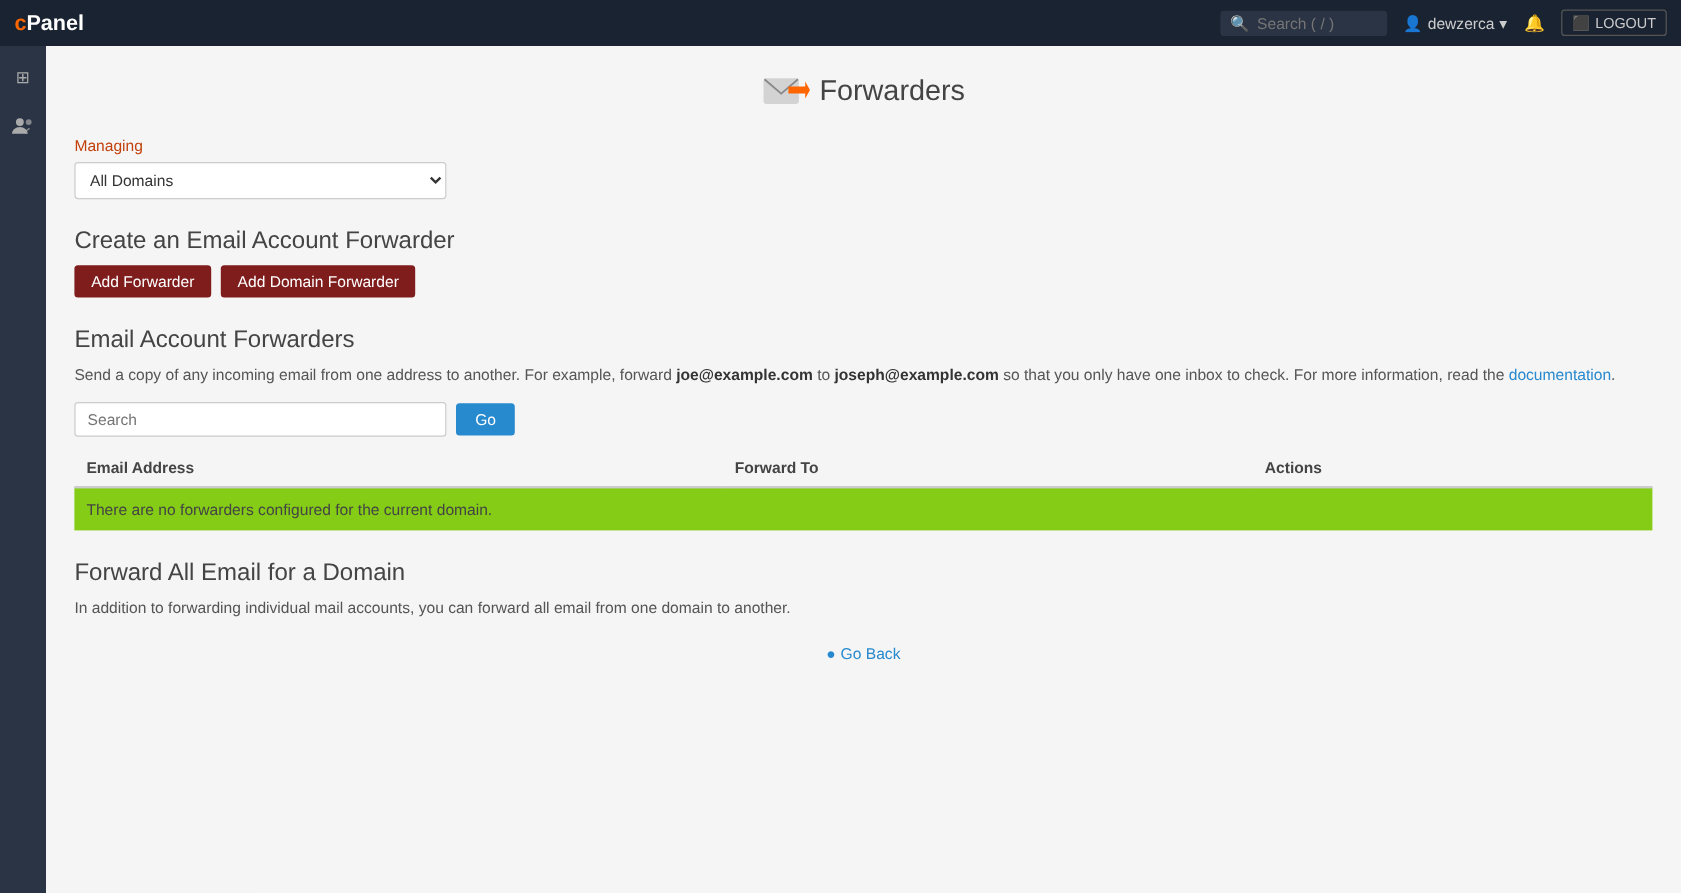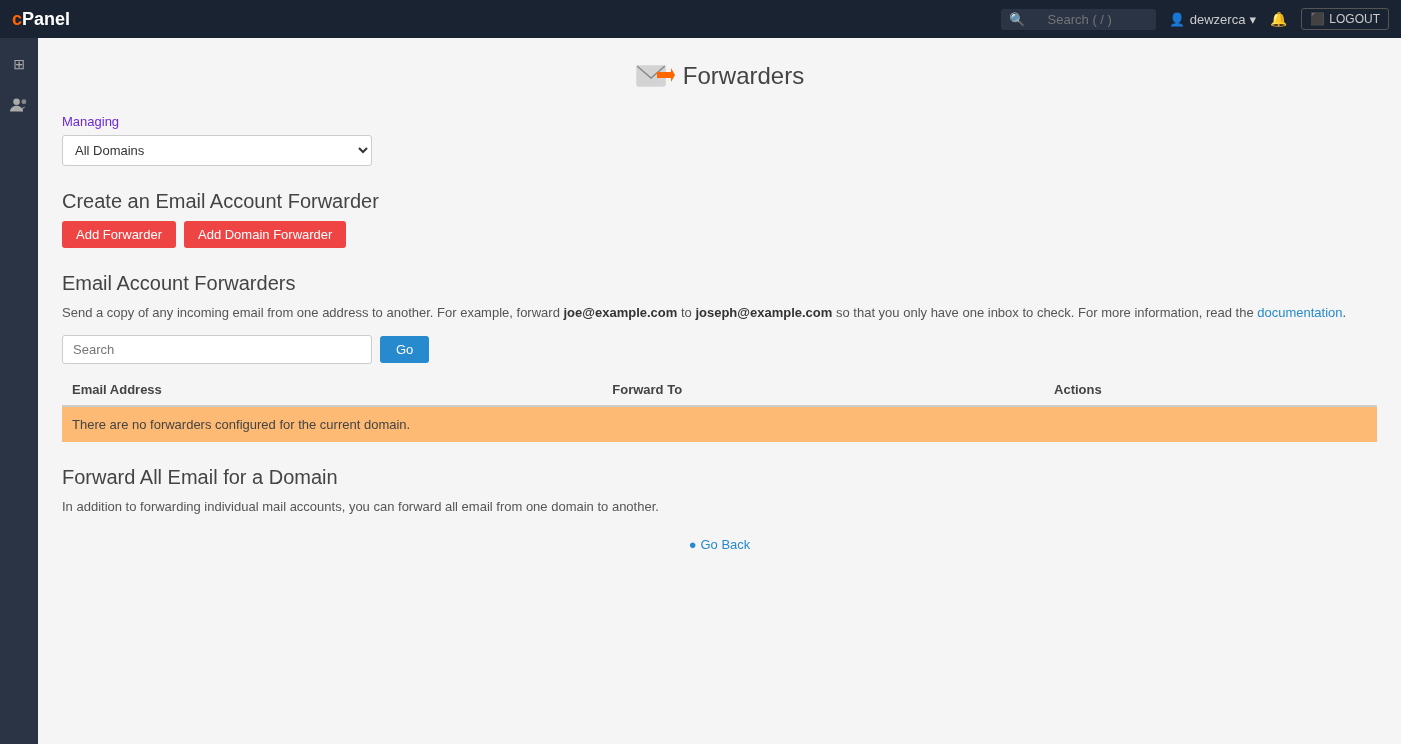--- a/index.html
+++ b/index.html
@@ -21,21 +21,21 @@
     .navbar-logo { color: white; font-size: 18px; font-weight: bold; }
     .navbar-logo span { color: #f60; }
     .navbar-right { display: flex; align-items: center; gap: 14px; }
     .navbar-search {
       display: flex; align-items: center;
       background: #2a3444; border-radius: 3px;
       padding: 3px 8px; gap: 6px;
     }
     .navbar-search input {
       background: transparent; border: none; outline: none;
-      color: #aaa; font-size: 13px; width: 100px; margin-left: 16px;
+      color: #aaa; font-size: 13px; width: 100px;
     }
     .navbar-search-icon { color: #aaa; font-size: 13px; }
     .navbar-user { color: #ccc; font-size: 13px; cursor: pointer; display: flex; align-items: center; gap: 4px; }
     .navbar-bell { color: #ccc; font-size: 14px; cursor: pointer; }
     .navbar-logout {
       color: #ccc; font-size: 12px; cursor: pointer;
       border: 1px solid #555; padding: 3px 8px; border-radius: 3px;
       display: flex; align-items: center; gap: 4px;
     }
 
@@ -68,41 +68,41 @@
 
     
     .page-header {
       display: flex; align-items: center; gap: 12px;
       margin-bottom: 20px;
       justify-content: center;
     }
     .page-title { font-size: 24px; font-weight: normal; color: #444; }
 
     
-    .section-label { font-size: 13px; color: #6d28d9; margin-bottom: 6px; }
+    .section-label { font-size: 13px; color: #c2410c; margin-bottom: 6px; }
     .managing-select {
       width: 310px; padding: 6px 8px;
       border: 1px solid #ccc; border-radius: 3px;
       font-size: 13px; color: #333; background: white;
       cursor: pointer;
     }
 
     
     .section-heading {
       font-size: 20px; font-weight: normal; color: #444;
       margin-top: 24px; margin-bottom: 8px;
     }
 
     
     .btn {
       display: inline-block; padding: 6px 14px;
       font-size: 13px; border-radius: 3px;
       cursor: pointer; border: none;
     }
-    .btn-primary { background: #ef4444; color: white; }
+    .btn-primary { background: #7f1d1d; color: white; }
 
     
     .desc-text { font-size: 13px; color: #555; margin-bottom: 12px; line-height: 1.5; }
     .desc-text strong { color: #333; }
     .desc-text a { color: #2789ce; text-decoration: none; }
 
     
     .search-row { display: flex; align-items: center; gap: 8px; margin-bottom: 0; }
     .search-input {
       width: 310px; padding: 6px 10px;
@@ -123,21 +123,21 @@
       padding: 8px 10px;
       border-bottom: 2px solid #ccc;
       color: #444;
       font-weight: bold;
       background: #f5f5f5;
     }
     .data-table td {
       padding: 10px 10px;
     }
     .empty-row td {
-      background: #fdba74;
+      background: #84cc16;
       color: #444;
       padding: 10px 10px;
     }
 
     
     .pagination-row {
       display: flex; align-items: center; justify-content: flex-end;
       gap: 4px; margin-top: 10px; margin-bottom: 20px;
     }
     .pagination-label { font-size: 13px; color: #555; margin-right: 4px; }

